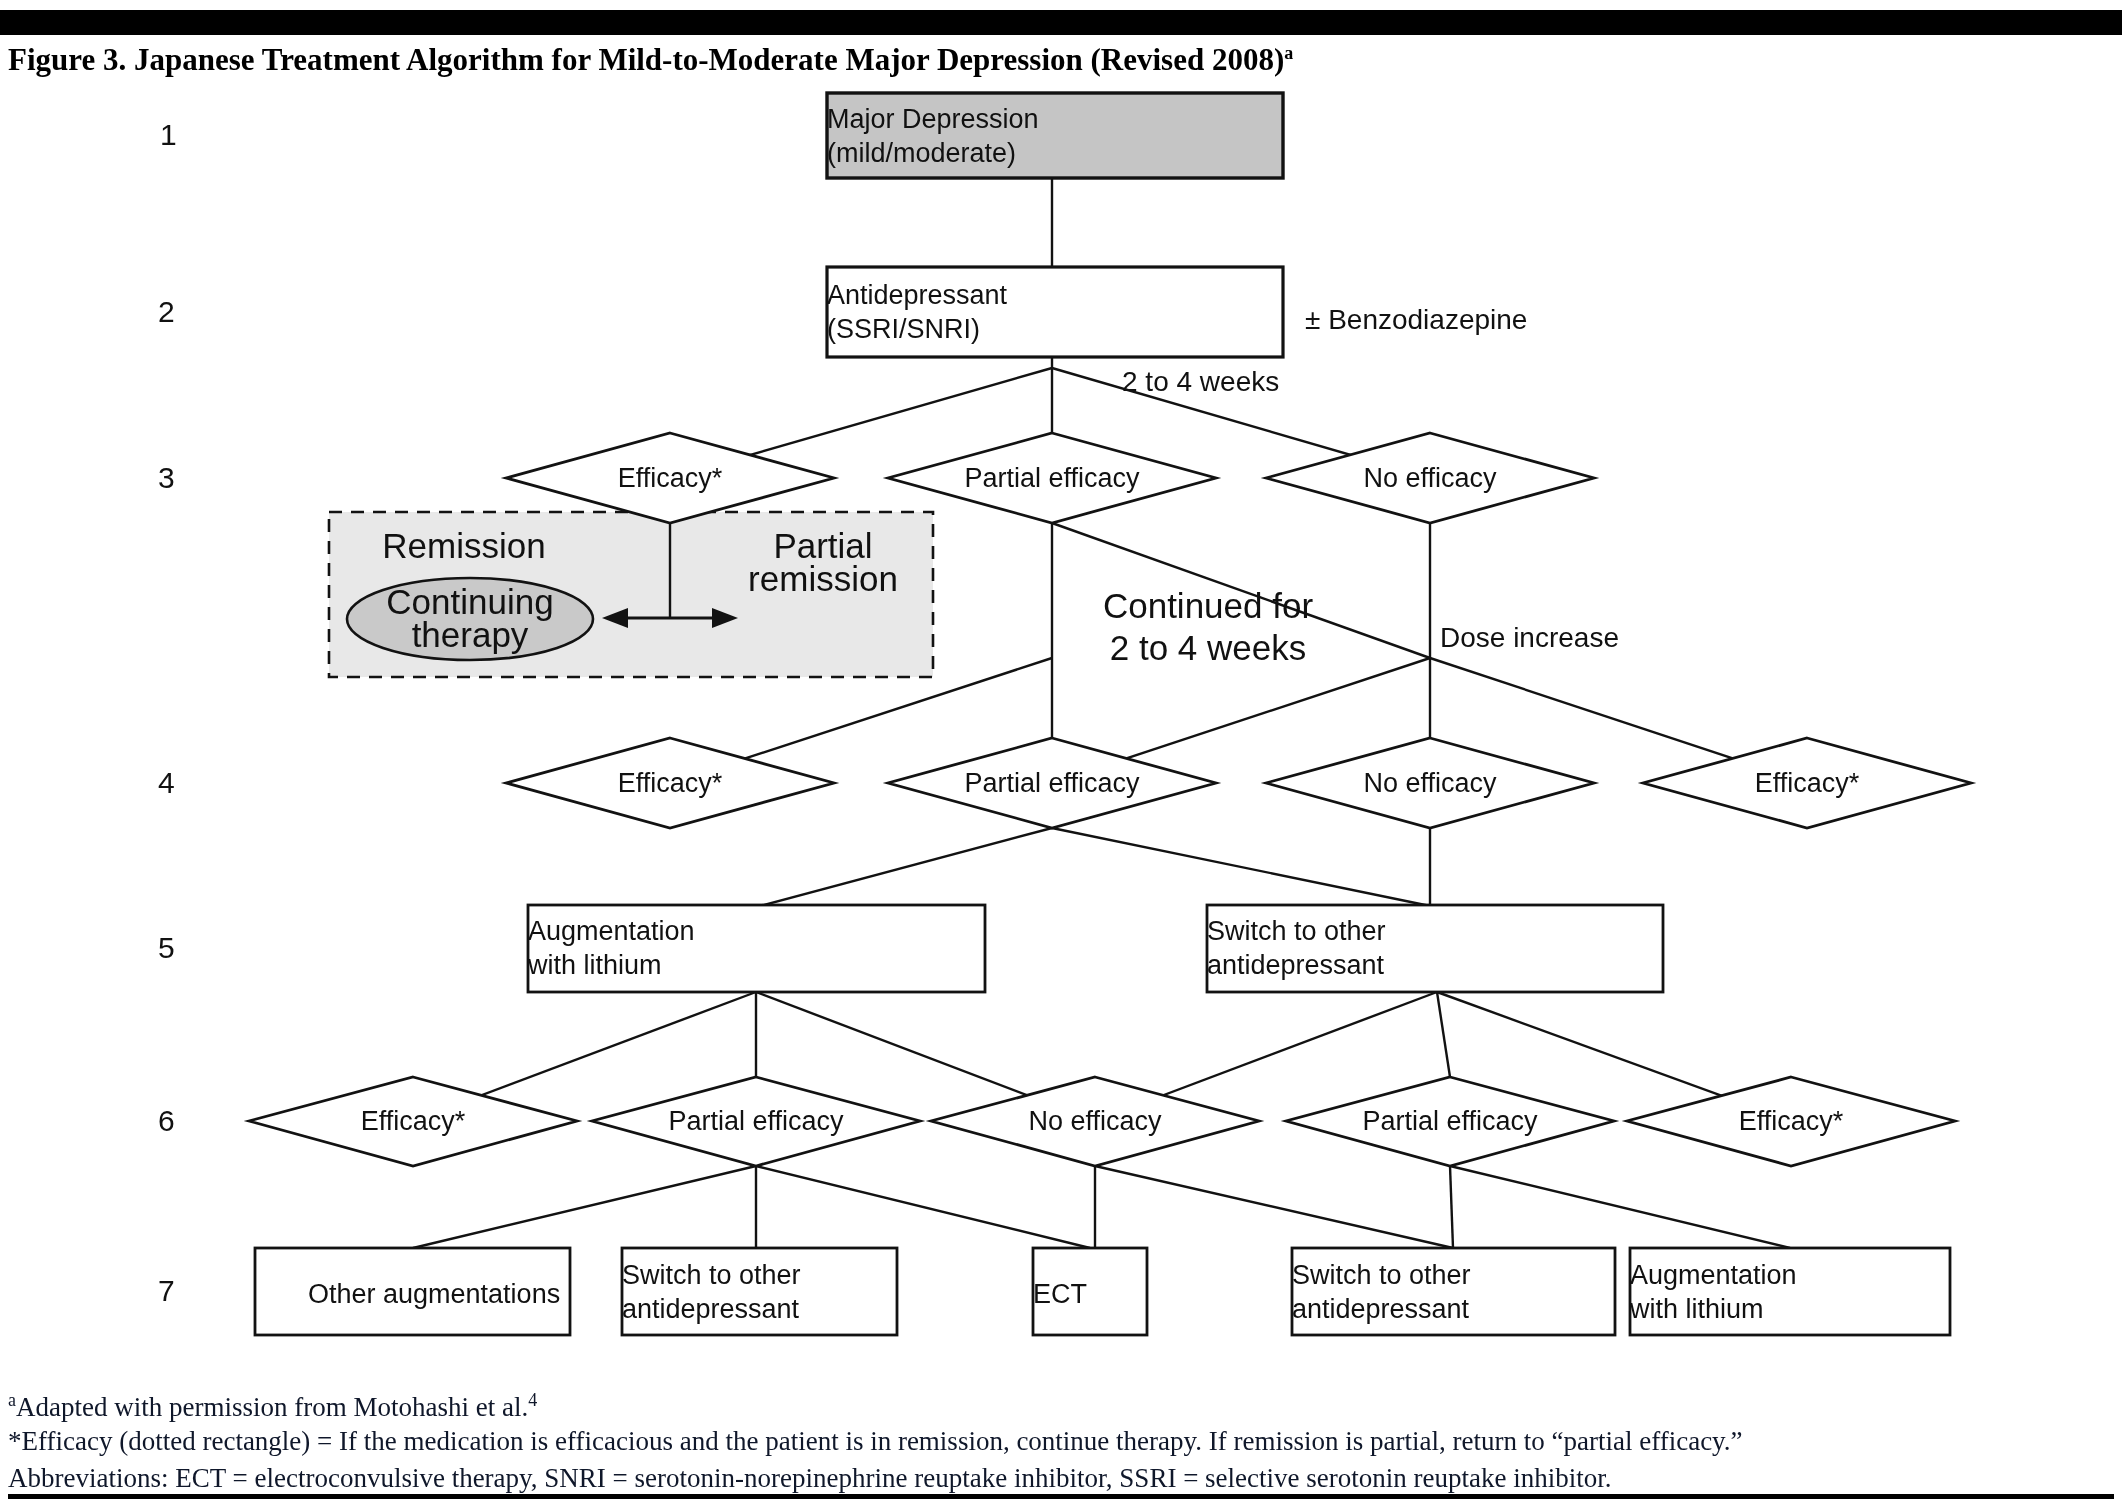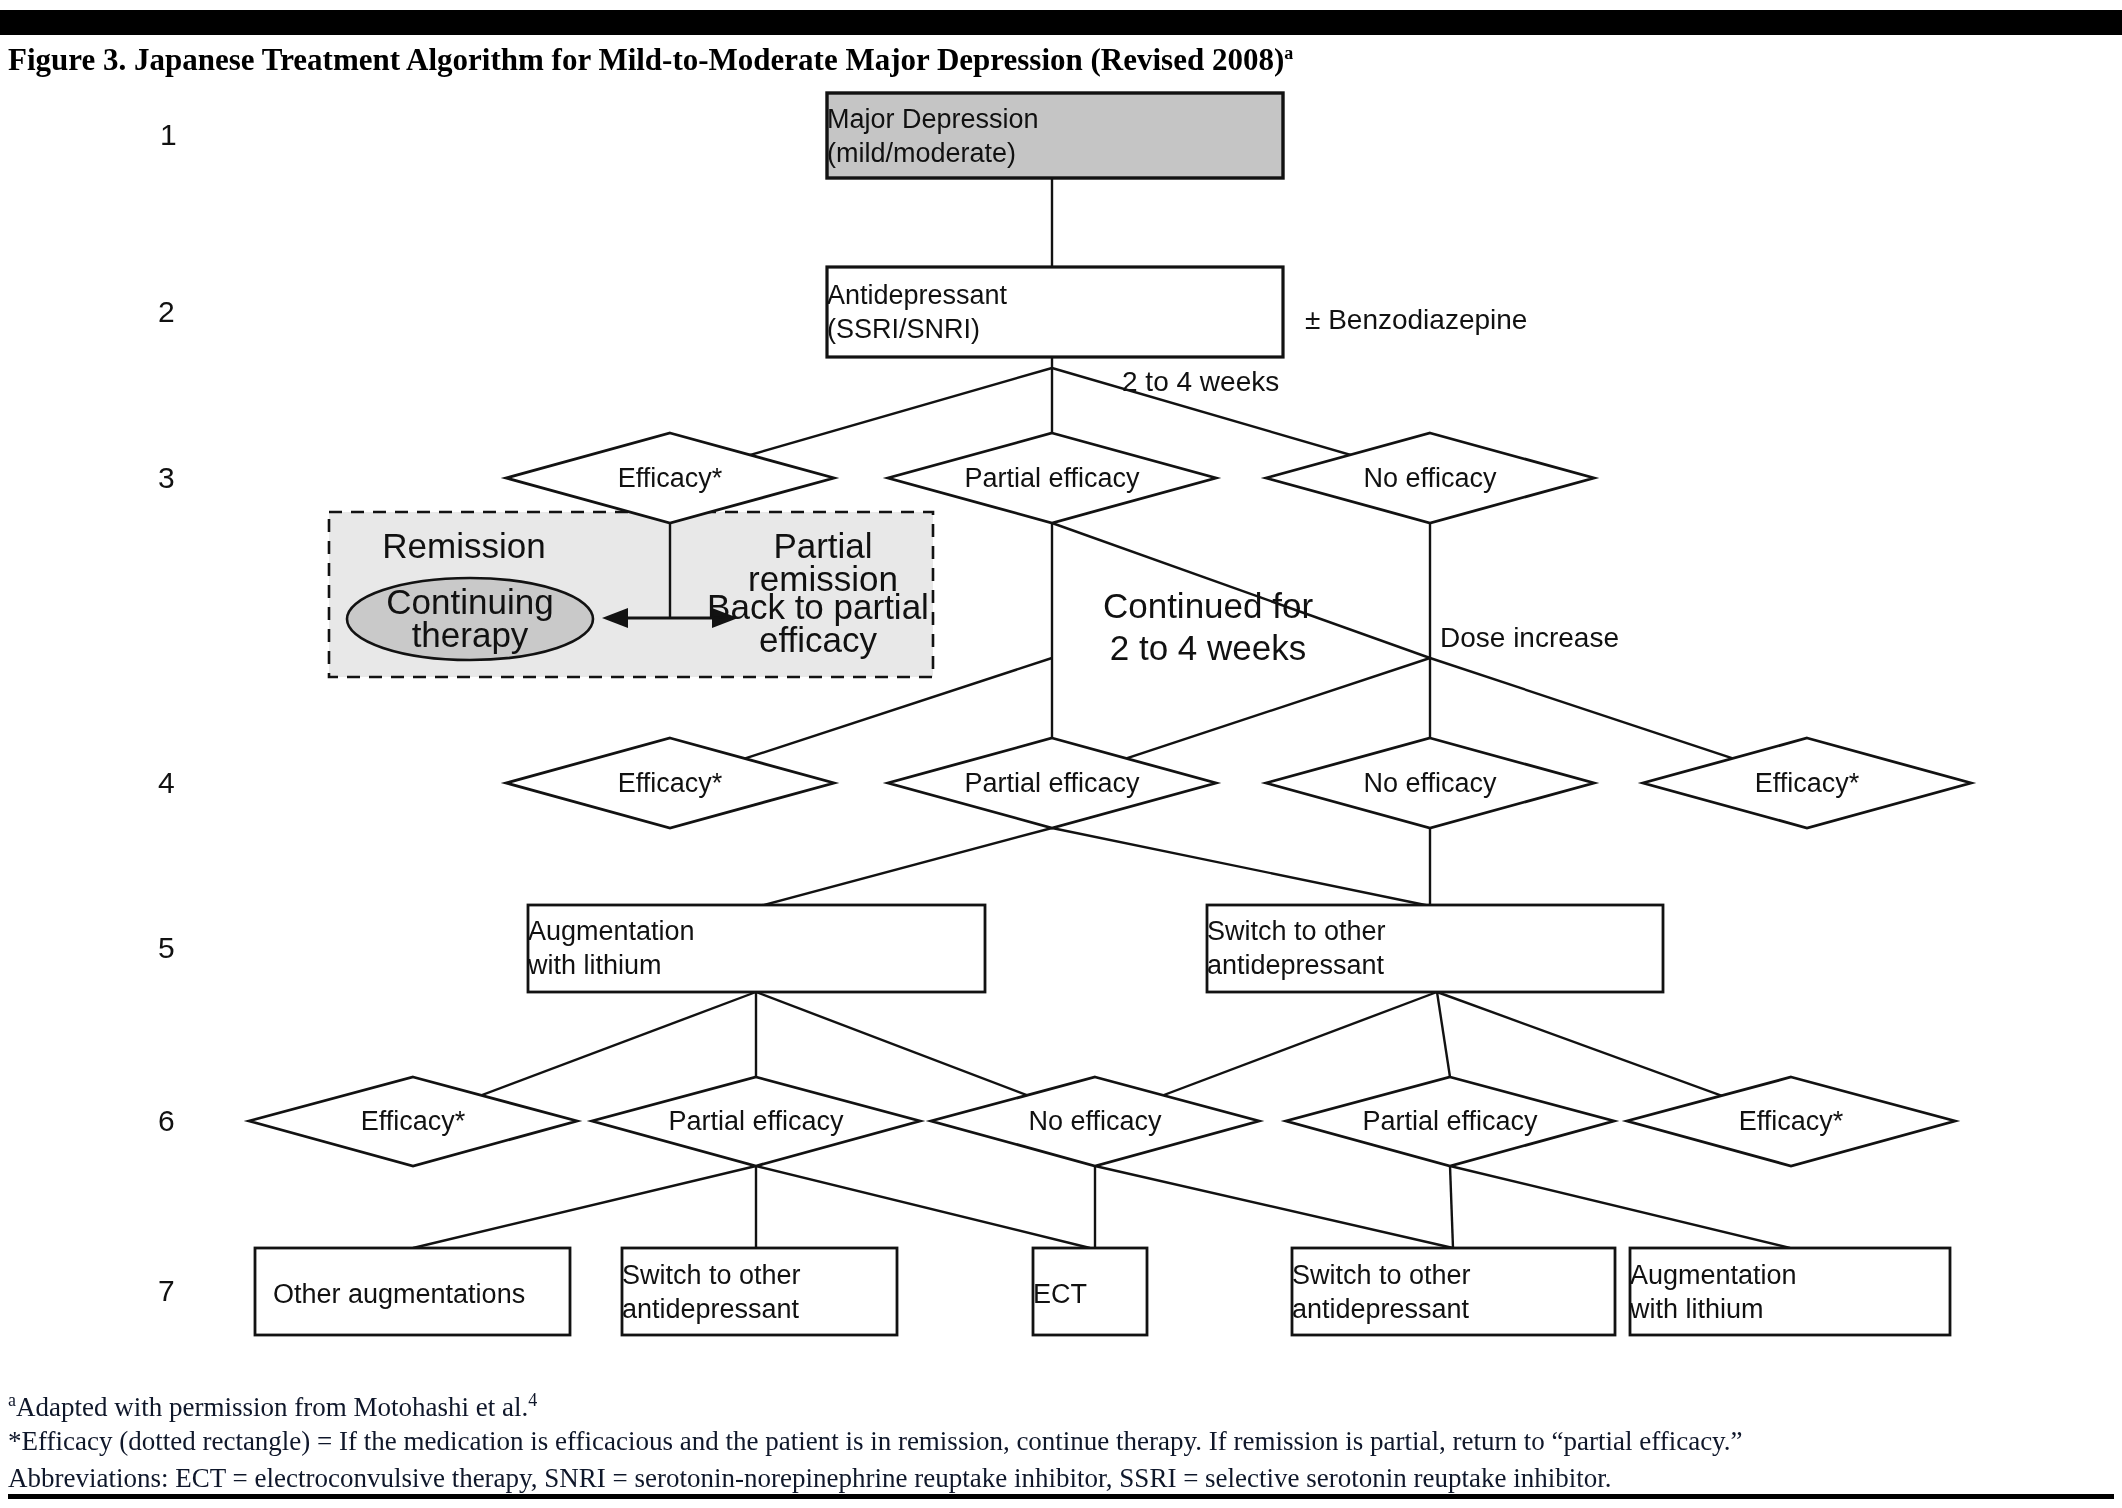--- a/index.html
+++ b/index.html
@@ -114,21 +114,21 @@
     <span class="line2">(SSRI/SNRI)</span>
   </div>
   <div class="nodetext" style="left:528px;top:914px;width:457px;">
     <span class="line2">Augmentation</span>
     <span class="line2">with lithium</span>
   </div>
   <div class="nodetext" style="left:1207px;top:914px;width:456px;">
     <span class="line2">Switch to other</span>
     <span class="line2">antidepressant</span>
   </div>
-  <div class="nodetext" style="left:237px;top:1277px;width:315px;padding-left:36px;">
+  <div class="nodetext" style="left:272px;top:1277px;width:315px;padding-left:36px;">
     <span class="line2">Other augmentations</span>
   </div>
   <div class="nodetext" style="left:622px;top:1258px;width:275px;">
     <span class="line2">Switch to other</span>
     <span class="line2">antidepressant</span>
   </div>
   <div class="nodetext" style="left:1033px;top:1277px;width:114px;">
     <span class="line2">ECT</span>
   </div>
   <div class="nodetext" style="left:1292px;top:1258px;width:323px;">
@@ -160,24 +160,20 @@
     <span class="line2">2 to 4 weeks</span>
   </div>
   <div class="flabel" style="left:1440px;top:622px;">Dose increase</div>
 
   <div class="panellabel" style="left:339px;top:529px;width:250px;">Remission</div>
   <div class="panellabel" style="left:698px;top:529px;width:250px;">Partial remission</div>
   <div class="panellabel" style="left:345px;top:585px;width:250px;">
     <span class="line2">Continuing</span>
     <span class="line2">therapy</span>
   </div>
-  <div class="panellabel" style="left:693px;top:590px;width:250px;">
-    <span class="line2">Back to partial</span>
-    <span class="line2">efficacy</span>
-  </div>
 
   <div class="abs footnote" style="left:8px;top:1383px;"><sup>a</sup><span>Adapted with permission from Motohashi et al.</span><sup>4</sup></div>
   <div class="abs footnote" style="left:8px;top:1461px;">Abbreviations: ECT = electroconvulsive therapy, SNRI = serotonin-norepinephrine reuptake inhibitor, SSRI = selective serotonin reuptake inhibitor.</div>
   <div class="abs footnote" style="left:8px;top:1424px;">*Efficacy (dotted rectangle) = If the medication is efficacious and the patient is in remission, continue therapy. If remission is partial, return to “partial efficacy.”</div>
 
   <div class="abs bar" style="left:8px;top:1494px;width:2106px;height:5px;"></div>
 
 </div>
 
 </body></html>

